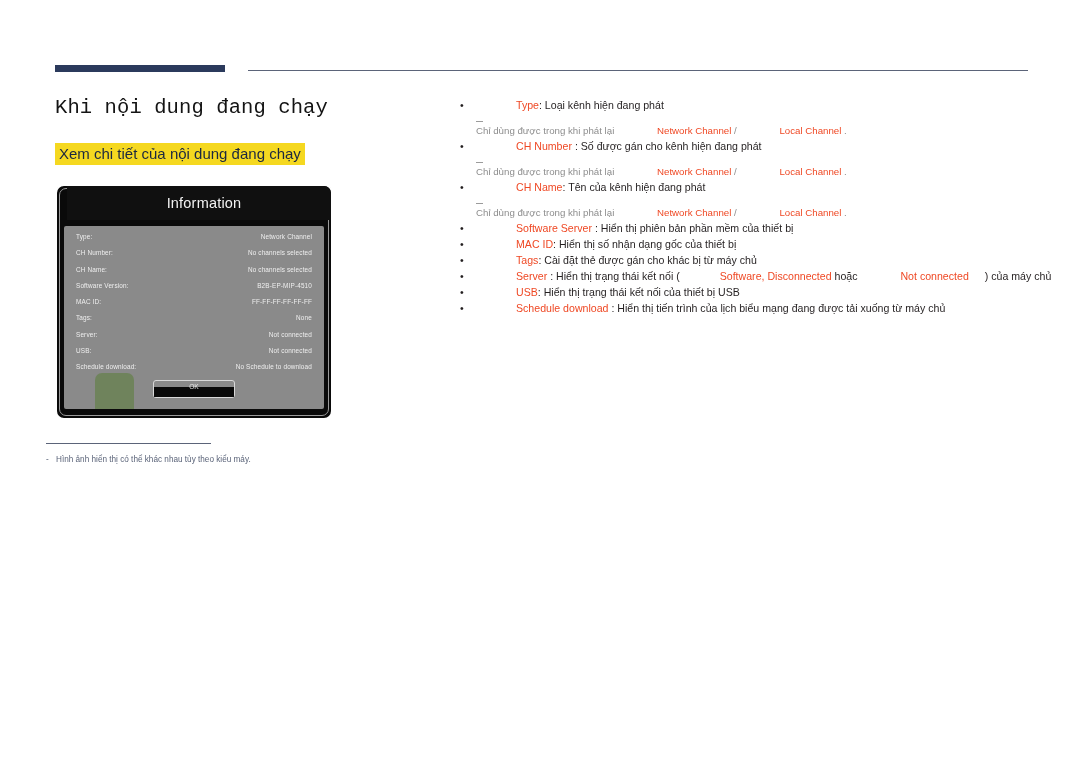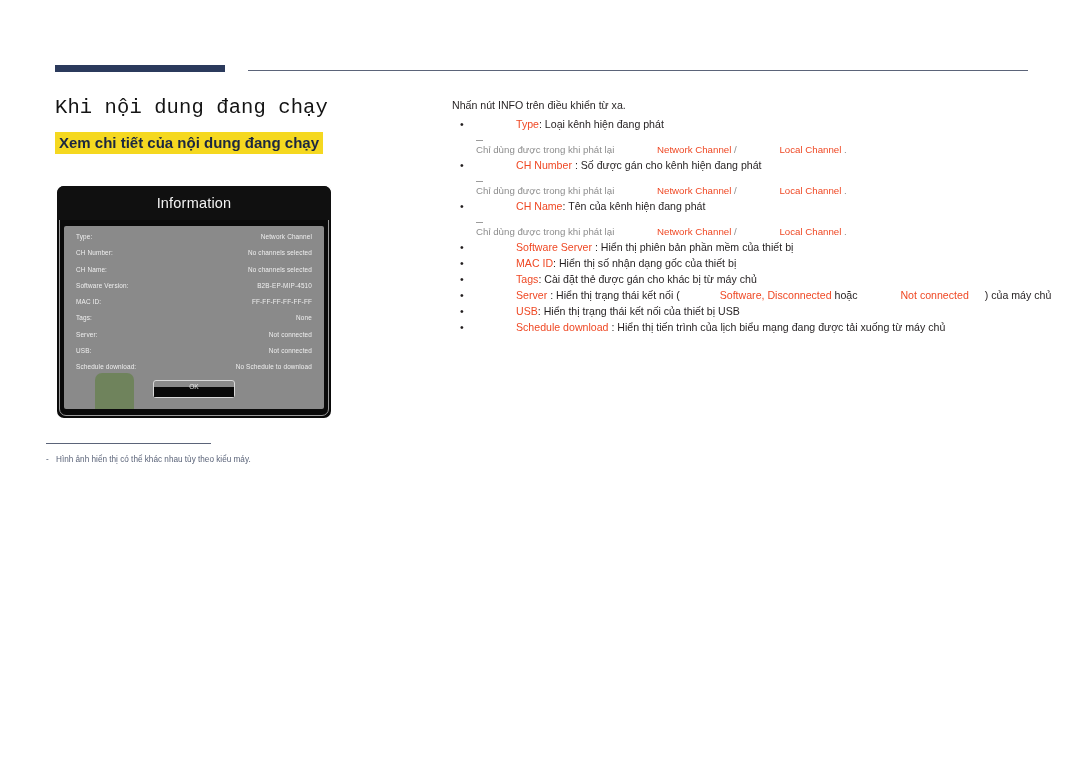--- a/index.html
+++ b/index.html
@@ -46,22 +46,21 @@
     font-size: 20.5px;
     font-weight: 400;
     color: #141414;
     letter-spacing: .1px;
     margin: 0;
     line-height: 26px;
     white-space: nowrap;
     font-family: Liberation Mono, monospace;
   }
   #page-subtitle-wrap {
-    margin-top: 11px;
-    font-weight: bold;
+    margin-top: 22px;
   }
   #page-subtitle {
     display: inline-block;
     background: #f5d820;
     color: #1b2740;
     font-size: 15px;
     line-height: 19px;
     padding: 1px 4px 2px 4px;
     white-space: nowrap;
   }
@@ -85,21 +84,21 @@
     top: 2px;
     right: 2px;
     bottom: 2px;
     border: 1px solid #9a9a9a;
     border-radius: 7px;
     box-sizing: border-box;
     pointer-events: none;
   }
   #dialog-titlebar {
     position: absolute;
-    left: 0;
+    left: 10px;
     top: 0;
     width: 100%;
     height: 34px;
     display: flex;
     align-items: center;
     justify-content: center;
     background: #101010;
   }
   #dialog-title {
     color: #f2f2f2;
@@ -319,21 +318,20 @@
 
 <div id="footnote-block">
   <div id="footnote-rule"></div>
   <div id="footnote-row">
     <span id="footnote-dash">-</span>
     <span>Hình ảnh hiển thị có thể khác nhau tùy theo kiểu máy.</span>
   </div>
 </div>
 
 <div id="right-col">
-  <div id="intro-line">Nhấn nút INFO trên điều khiển từ xa.</div>
   <div id="bullet-list">
       <div class="bullet-item">
         <span class="bullet-dot">•</span>
         <span class="bullet-text"><span class="kw">Type</span><span>: </span><span>Loại kênh hiện đang phát</span></span>
       </div>
       <div class="sub-note">
         <span class="sub-dash">
           <i></i>
         </span>
         <span class="sub-text"><span>Chỉ dùng được trong khi phát lại </span><span class="kw">Network Channel</span><span> / </span><span class="kw">Local Channel</span><span> .</span></span>

